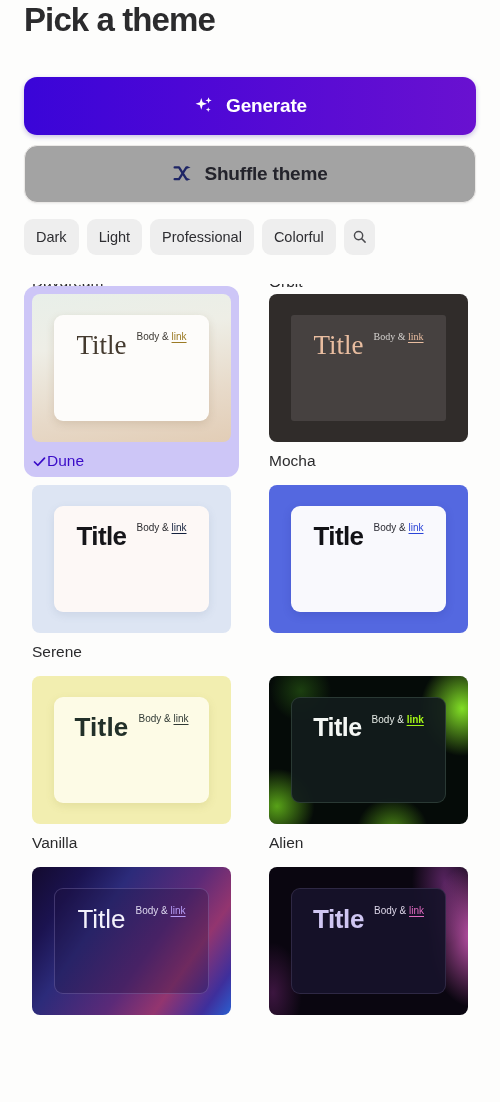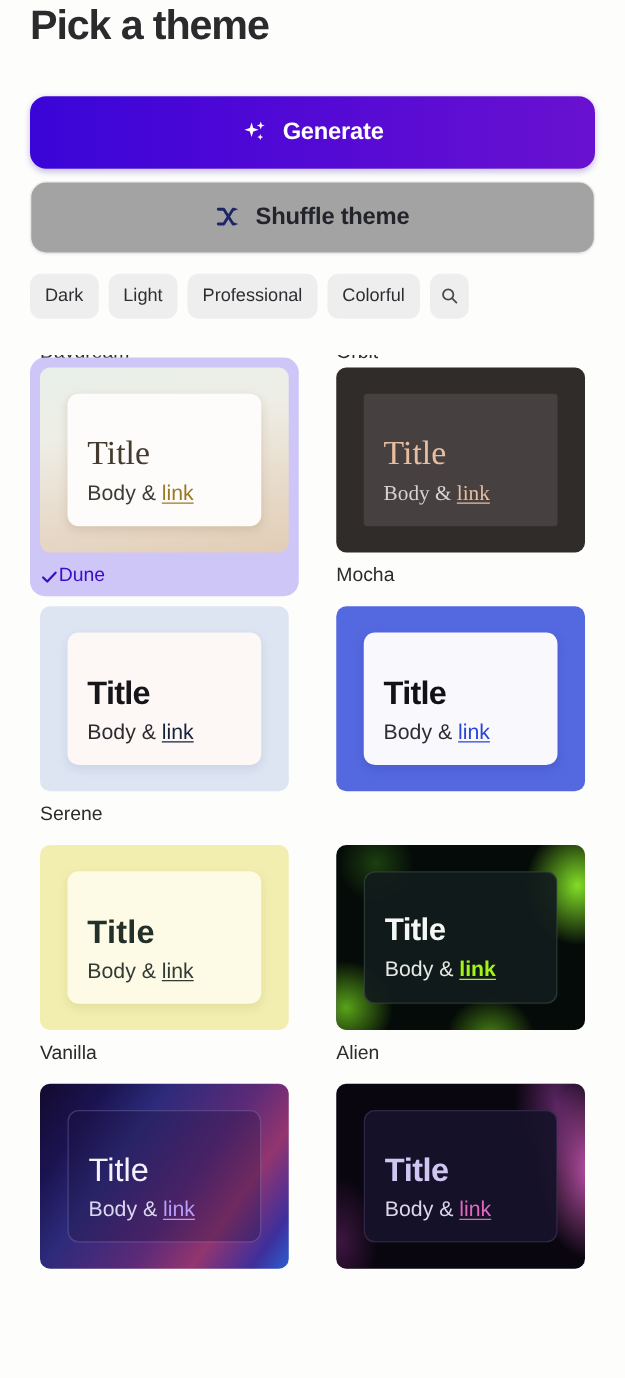--- a/index.html
+++ b/index.html
@@ -135,27 +135,27 @@
   }
 
   .inner {
     width: 78%;
     height: 72%;
     border-radius: 9px;
     position: relative;
     z-index: 3;
     padding: 17px 16px 0 16px;
     display: flex;
-    flex-direction: column;
+    flex-direction: row;
     justify-content: center;
     gap: 10px;
   }
 
   .sw-title { font-size: 25px; line-height: 1; font-weight: 400; }
-  .sw-body  { font-size: 17px; line-height: 1; }
+  .sw-body  { font-size: 10px; line-height: 1; }
   .sw-body a { text-decoration: underline; text-underline-offset: 2px; }
 
   .theme-label {
     margin-top: 9px;
     font-size: 15.5px;
     color: #2b2b2d;
     display: flex;
     align-items: center;
     height: 20px;
   }

